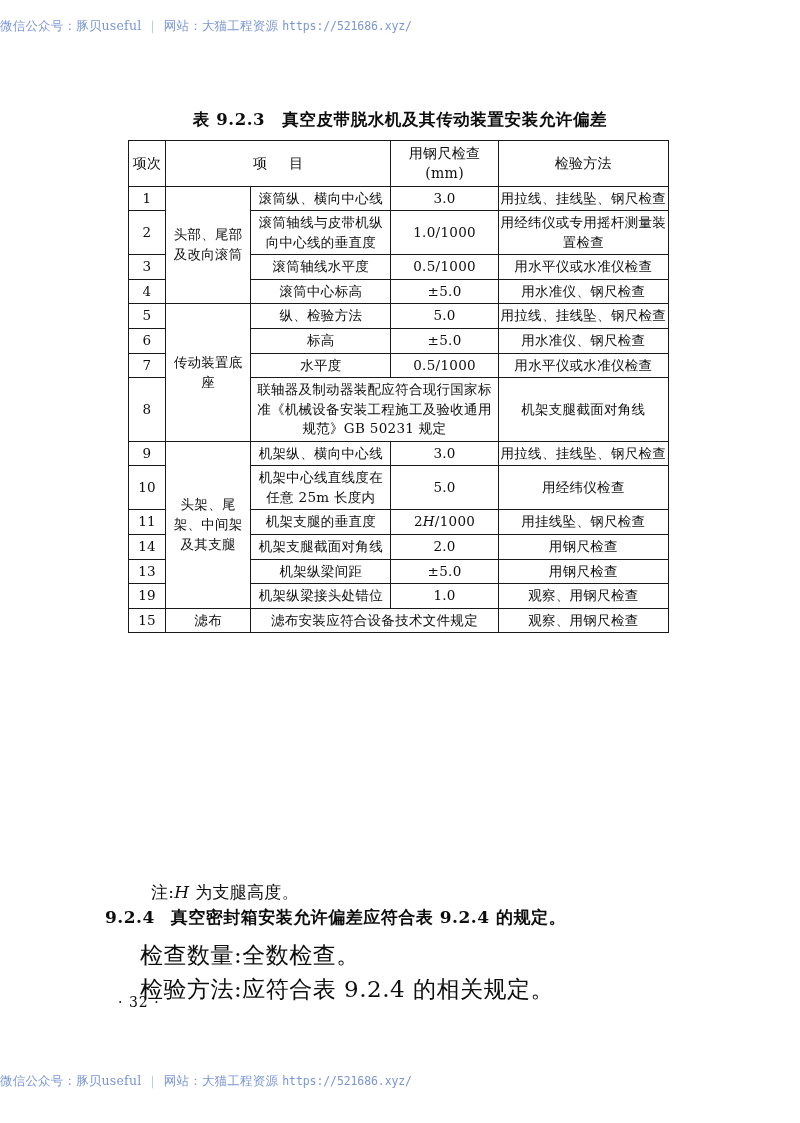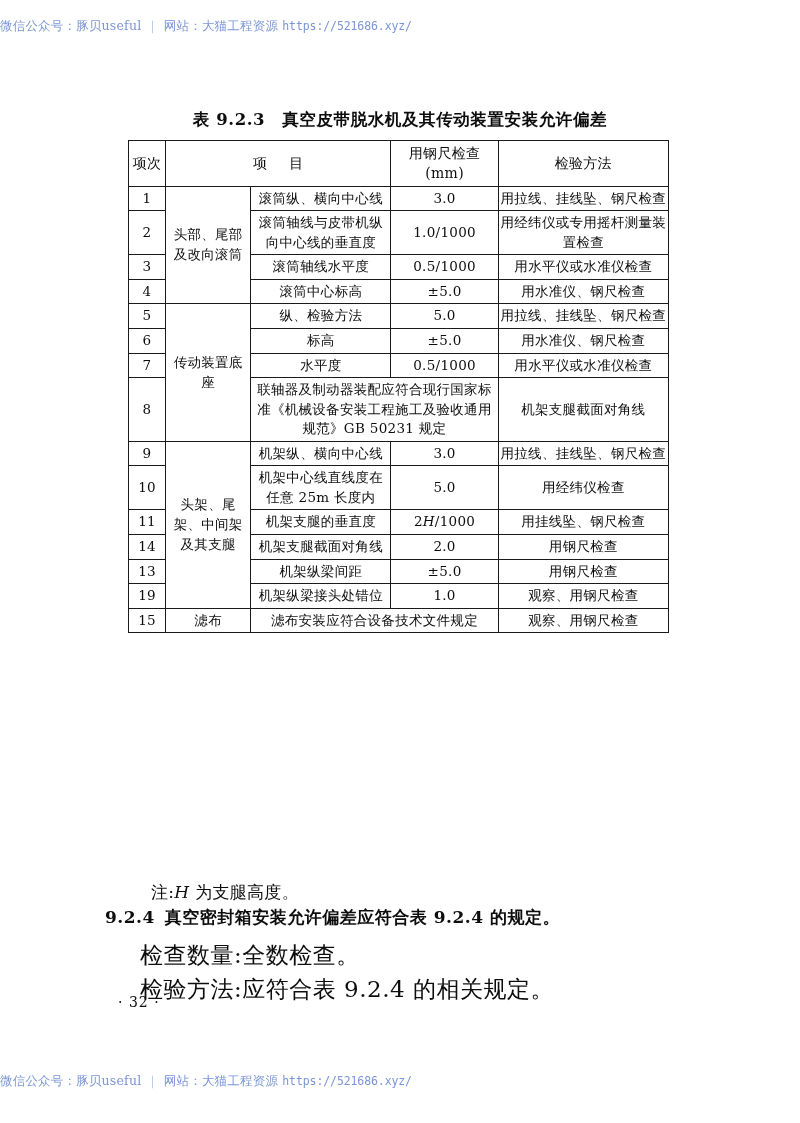--- a/index.html
+++ b/index.html
@@ -109,21 +109,21 @@
     width: 600px;
   }
   #clause-924 {
     top: 906px;
     font-size: 17px;
     letter-spacing: 0.5px;
     white-space: nowrap;
   }
   #clause-924 .clause-no {
     font-weight: bold;
-    margin-right: 10px;
+    margin-right: 16px;
     letter-spacing: 0.5px;
   }
   #clause-924 .clause-text { font-weight: bold; }
 
   .sub-line {
     position: absolute;
     left: 140px;
     font-size: 23px;
     letter-spacing: 0.5px;
     white-space: nowrap;

